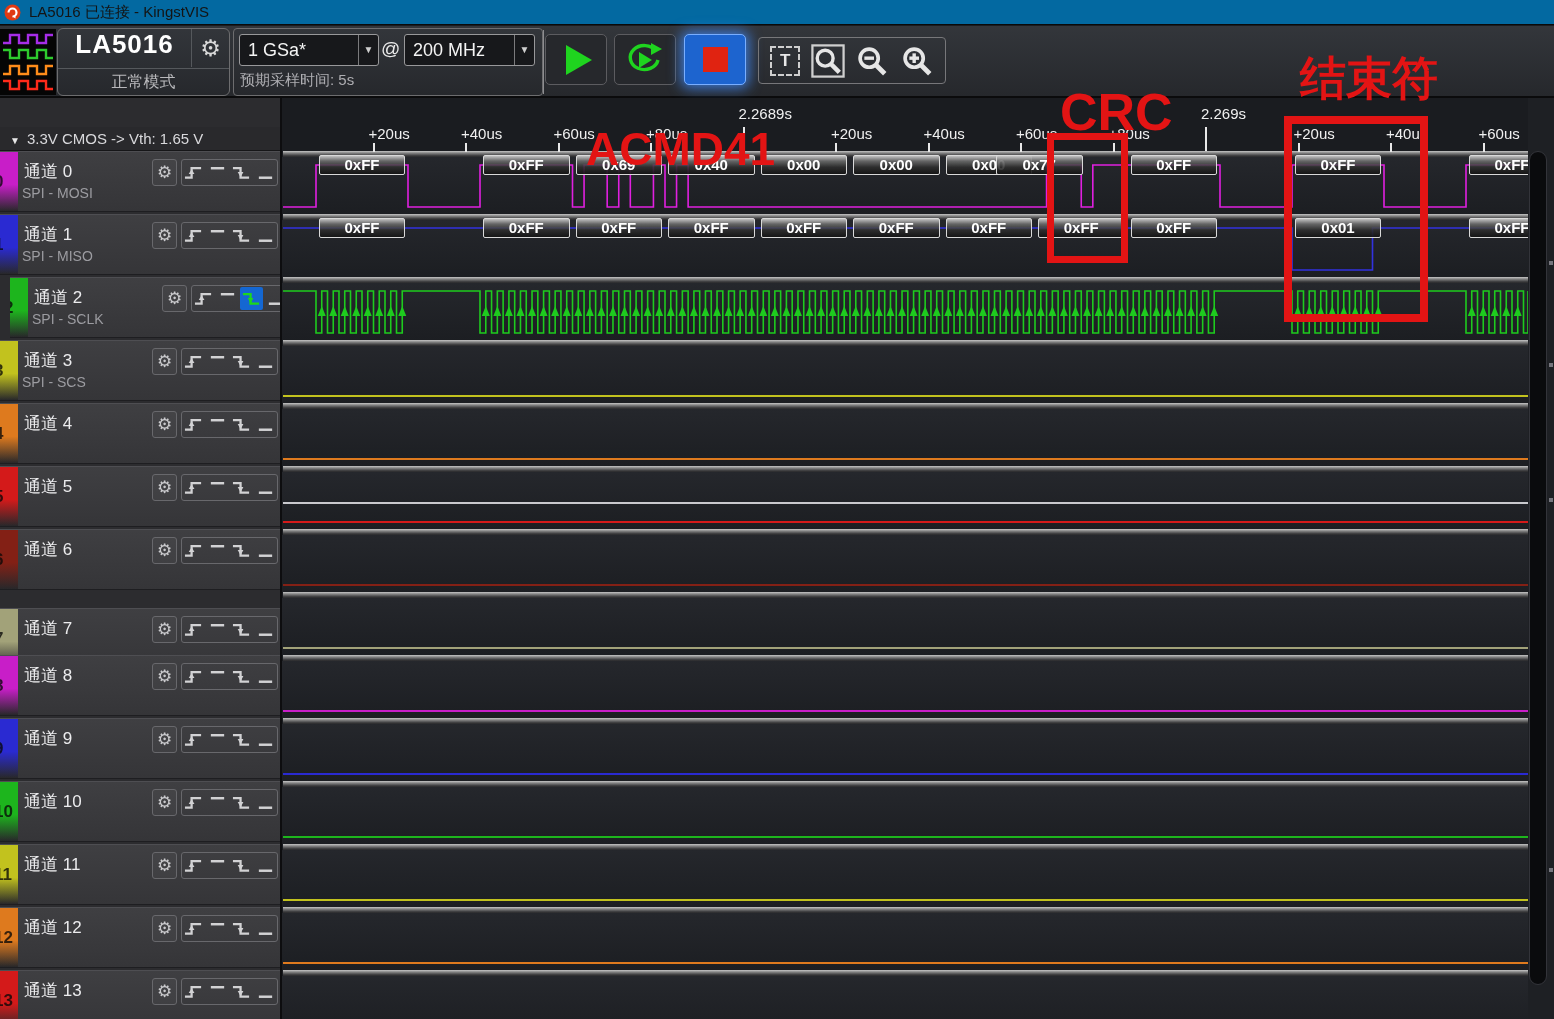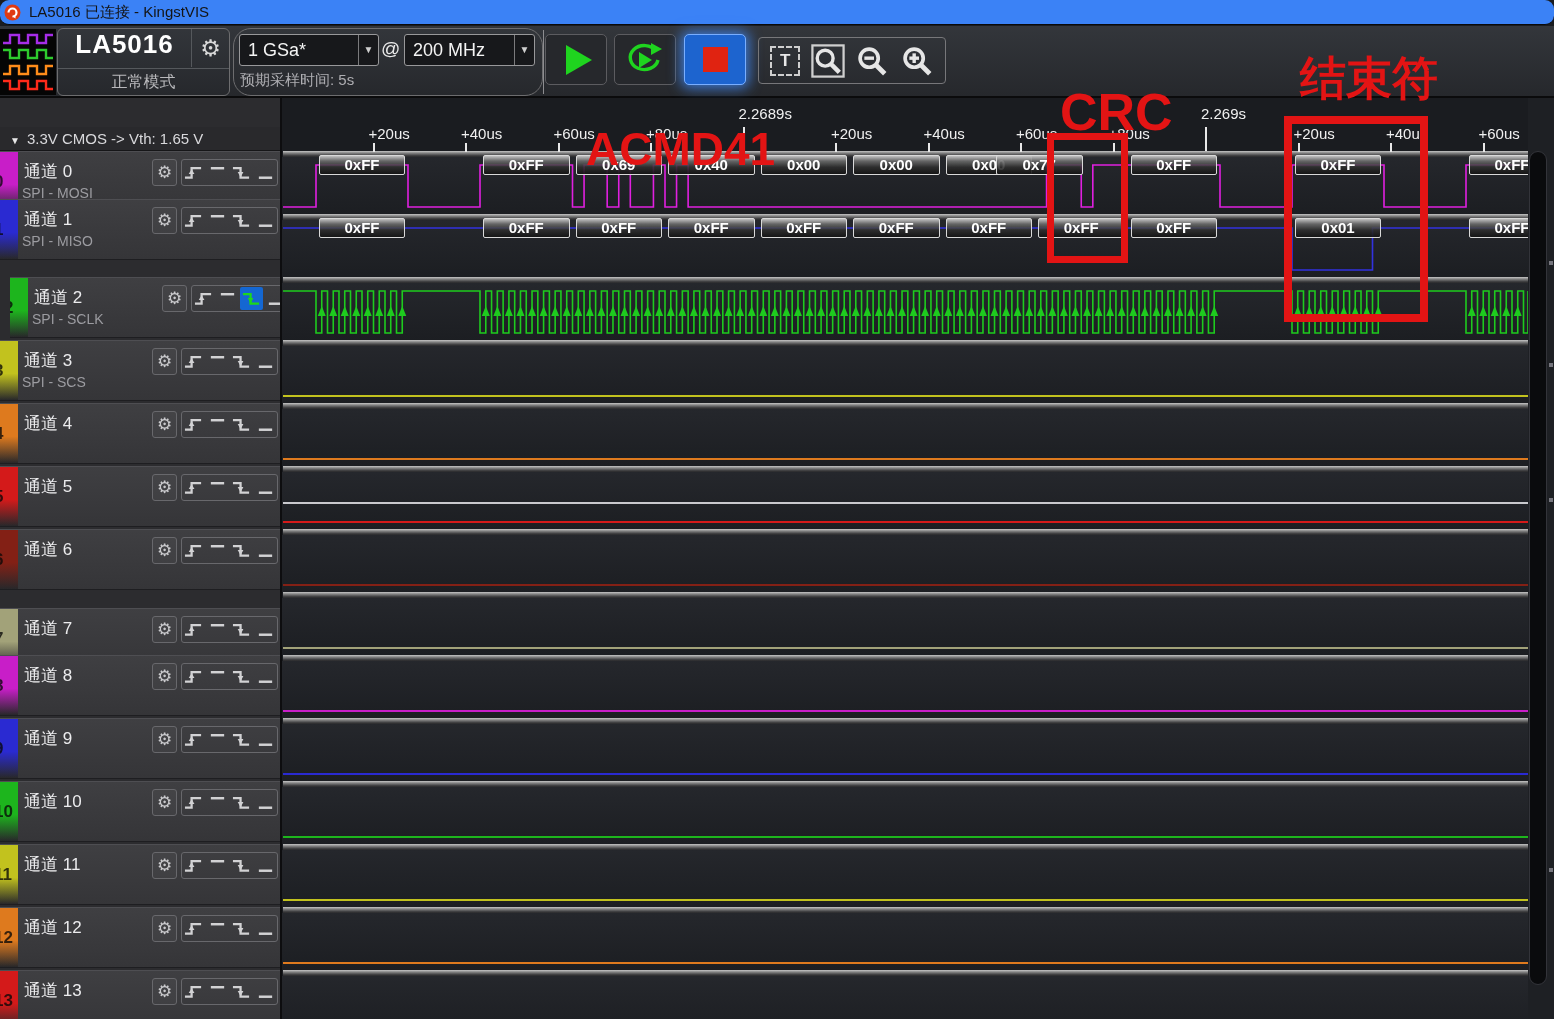--- a/index.html
+++ b/index.html
@@ -2,39 +2,39 @@
 <html><head>
 <meta charset="utf-8">
 <style>
   * { margin:0; padding:0; box-sizing:border-box; }
   html,body { width:1554px; height:1019px; overflow:hidden; background:#1a1c20;
               font-family:"Liberation Sans","DejaVu Sans",sans-serif; }
   #app { position:relative; width:1554px; height:1019px; }
 
   
   .titlebar { position:absolute; left:0; top:0; width:1554px; height:25px;
-              background:#3b82f6; border-bottom:1px solid #0a0a0a;
-              display:flex; align-items:center; padding-left:4px;border-radius:9px; }
+              background:#0369a1; border-bottom:1px solid #0a0a0a;
+              display:flex; align-items:center; padding-left:4px; }
   .titlebar .app-icon { width:17px; height:17px; display:inline-block; }
   .titlebar .title-text { margin-left:8px; font-size:15px; color:#141414; }
 
   
   .toolbar { position:absolute; left:0; top:26px; width:1554px; height:72px;
              background:linear-gradient(#33363b,#26282c); border-bottom:2px solid #0b0b0c; }
   .logo-tile { position:absolute; left:0; top:3px; width:56px; height:66px; background:#050505;
                display:flex; flex-direction:column; justify-content:space-around; padding:2px 2px; }
   .device-box { position:absolute; left:57px; top:2px; width:173px; height:68px;
                 border:1px solid #6d6d6f; border-radius:6px; overflow:hidden; }
   .device-top { height:40px; display:flex; align-items:flex-start; border-bottom:1px solid #55585c; }
   .device-name { flex:1; text-align:center; color:#fff; font-size:26px; font-weight:bold; letter-spacing:1px; }
   .device-gear { width:38px; text-align:center; color:#d8d8d8; font-size:23px;
                  border-left:1px solid #55585c; line-height:38px; }
   .device-mode { height:26px; text-align:center; color:#b9b9bc; font-size:16px; line-height:26px; }
   .sample-group { position:absolute; left:233px; top:2px; width:310px; height:68px;
-                  border:1px solid #6d6d6f; border-radius:18px; padding:0 5px; }
+                  border:1px solid #6d6d6f; border-radius:4px; padding:0 5px; }
   .dd { position:absolute; top:5px; height:32px; background:#17181b; border:1px solid #98989a;
         border-radius:3px; display:flex; align-items:center; }
   .dd-text { padding:0 8px; color:#f4f4f4; font-size:18px; flex:1; }
   .dd-arrow { width:20px; text-align:center; color:#cfcfcf; font-size:10px;
               border-left:1px solid #7b7b7d; line-height:30px; align-self:stretch; }
   #dd-rate { left:5px;  width:140px; }
   #dd-clock{ left:170px; width:131px; }
   .at-sign { position:absolute; left:147px; top:9px; color:#eaeaea; font-size:19px; }
   .expected-time { position:absolute; left:6px; top:42px; color:#aeaeb2; font-size:15px; }
   .tb-sep { position:absolute; left:543px; top:4px; width:1px; height:64px; background:#8d8d90; }
@@ -224,21 +224,21 @@
                 <polygon points="6,9 12,9 9,14.5" fill="currentColor"></polygon>
               </svg>
             </div>
             <div class="trig-cell ">
               <svg width="19" height="19" viewBox="0 0 20 19">
                 <path d="M3 15 H17" fill="none" stroke="currentColor" stroke-width="2.6"></path>
               </svg>
             </div>
           </div>
         </div>
-        <div class="ch-row" style="top: 101px;">
+        <div class="ch-row" style="top: 116px;">
           <div class="ch-strip" style="background:linear-gradient(#2a2ad2,#2a2ad2 55%,rgba(0,0,0,.25))">
             <span class="ch-num">1</span>
           </div>
           <div class="ch-name">通道 1</div>
           <div class="ch-role">SPI - MISO</div>
           <div class="ch-gear">⚙</div>
           <div class="trig-group">
             <div class="trig-cell ">
               <svg width="19" height="19" viewBox="0 0 20 19">
                 <path d="M1 15 H8 V5 H18" fill="none" stroke="currentColor" stroke-width="2.4"></path>

